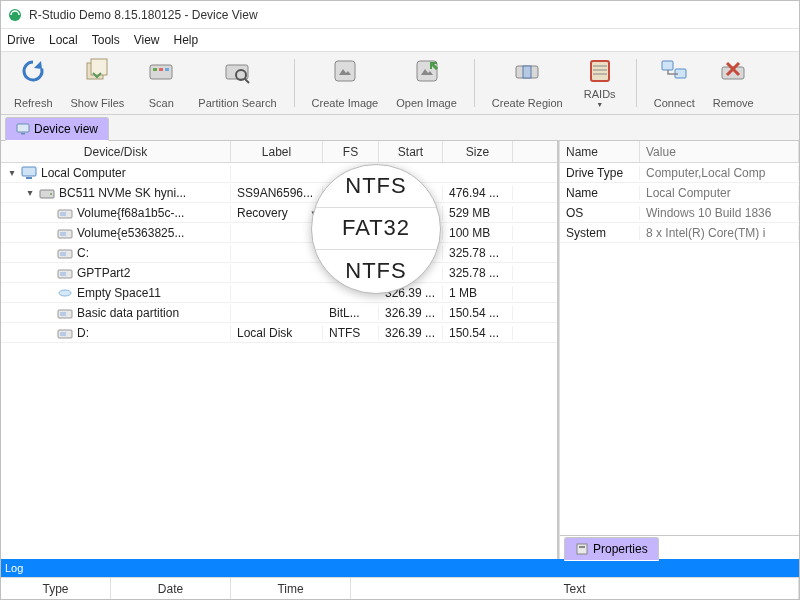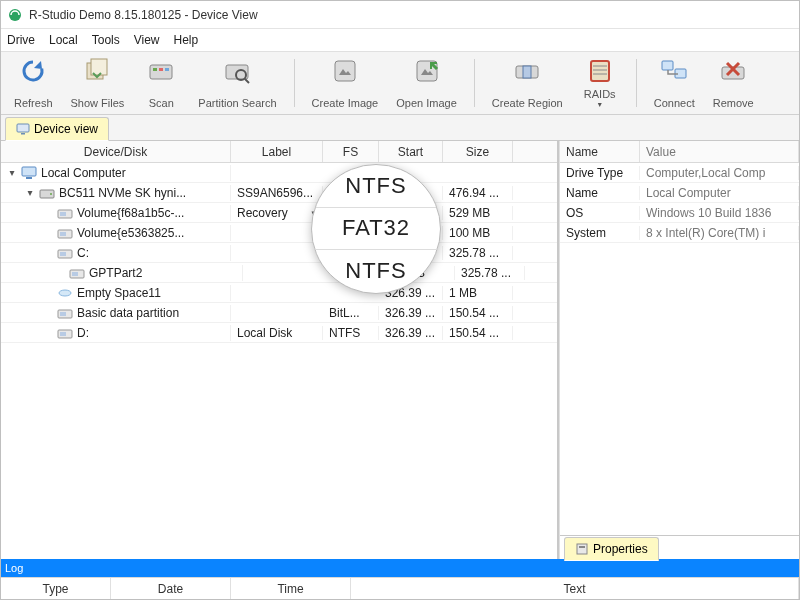--- a/index.html
+++ b/index.html
@@ -9,21 +9,21 @@
 .titlebar .icon { width: 16px; height: 16px; margin-right: 6px; }
 .titlebar .title { color: #333; }
 .menubar { height: 22px; display: flex; align-items: center; padding: 0 6px; gap: 14px; background: #fff; }
 .menubar span { color: #222; cursor: default; }
 .toolbar { height: 64px; background: #f4f4f4; border-top: 1px solid #e0e0e0; border-bottom: 1px solid #d0d0d0; display: flex; align-items: center; padding: 2px 8px; gap: 8px; }
 .toolbtn { display: flex; flex-direction: column; align-items: center; justify-content: space-between; min-width: 48px; height: 58px; padding: 2px 4px; border: 1px solid transparent; border-radius: 2px; cursor: default; }
 .toolbtn .ticon { width: 28px; height: 28px; display:flex;align-items:center;justify-content:center; }
 .toolbtn .tlabel { font-size: 11px; color: #555; margin-top: 2px; white-space: nowrap; }
 .toolsep { width: 1px; height: 48px; background: #d0d0d0; margin: 0 4px; }
 .tabstrip { height: 26px; background: #f4f4f4; border-bottom: 1px solid #c8c8c8; display: flex; align-items: flex-end; padding-left: 4px; }
-.tab { display: flex; align-items: center; gap: 4px; padding: 4px 10px; background: #fef9c3; border: 1px solid #c8c8c8; border-bottom: 1px solid #fff; border-radius: 3px 3px 0 0; position: relative; top: 1px; }
+.tab { display: flex; align-items: center; gap: 4px; padding: 4px 10px; background: #c4b5fd; border: 1px solid #c8c8c8; border-bottom: 1px solid #fff; border-radius: 3px 3px 0 0; position: relative; top: 1px; }
 .tab .tabicon { width: 14px; height: 14px; }
 .workarea { flex: 1 1 auto; display: flex; min-height: 0; }
 .leftpanel { flex: 1 1 auto; border-right: 2px solid #c8c8c8; display: flex; flex-direction: column; min-width: 0; }
 .rightpanel { width: 240px; flex: 0 0 240px; display: flex; flex-direction: column; border-left: 1px solid #e0e0e0; }
 .grid-header { display: flex; height: 22px; background: #fafafa; border-bottom: 1px solid #d9d9d9; }
 .gh { border-right: 1px solid #e0e0e0; display: flex; align-items: center; padding: 0 6px; color: #333; overflow: hidden; white-space: nowrap; }
 .gh.center { justify-content: center; }
 .treebody { flex: 1; overflow: hidden; position: relative; background: #fff; }
 .row { display: flex; height: 20px; align-items: center; border-bottom: 1px solid #f0f0f0; }
 .cell { border-right: 1px solid #f0f0f0; padding: 0 6px; overflow: hidden; white-space: nowrap; text-overflow: ellipsis; display:flex; align-items:center; gap:4px; color:#222; }
@@ -263,21 +263,21 @@
                   <rect x="3" y="7" width="6" height="4" fill="#b8cbe4"></rect>
                 </svg></span>
               <span>C:</span>
             </div>
             <div class="cell c-label"></div>
             <div class="cell c-fs"></div>
             <div class="cell c-start">MB</div>
             <div class="cell c-size">325.78 ...</div>
           </div>
           <div class="row">
-            <div class="cell c-device" style="padding-left: 42px; margin-left: 12px;">
+            <div class="cell c-device" style="padding-left: 42px;">
               <span class="twisty"></span>
               <span class="drive-icon"><svg viewBox="0 0 16 16">
                   <rect x="1" y="5" width="14" height="8" rx="1" fill="#e8e8e8" stroke="#999"></rect>
                   <rect x="3" y="7" width="6" height="4" fill="#b8cbe4"></rect>
                 </svg></span>
               <span>GPTPart2</span>
             </div>
             <div class="cell c-label"></div>
             <div class="cell c-fs"></div>
             <div class="cell c-start">0 MB</div>

